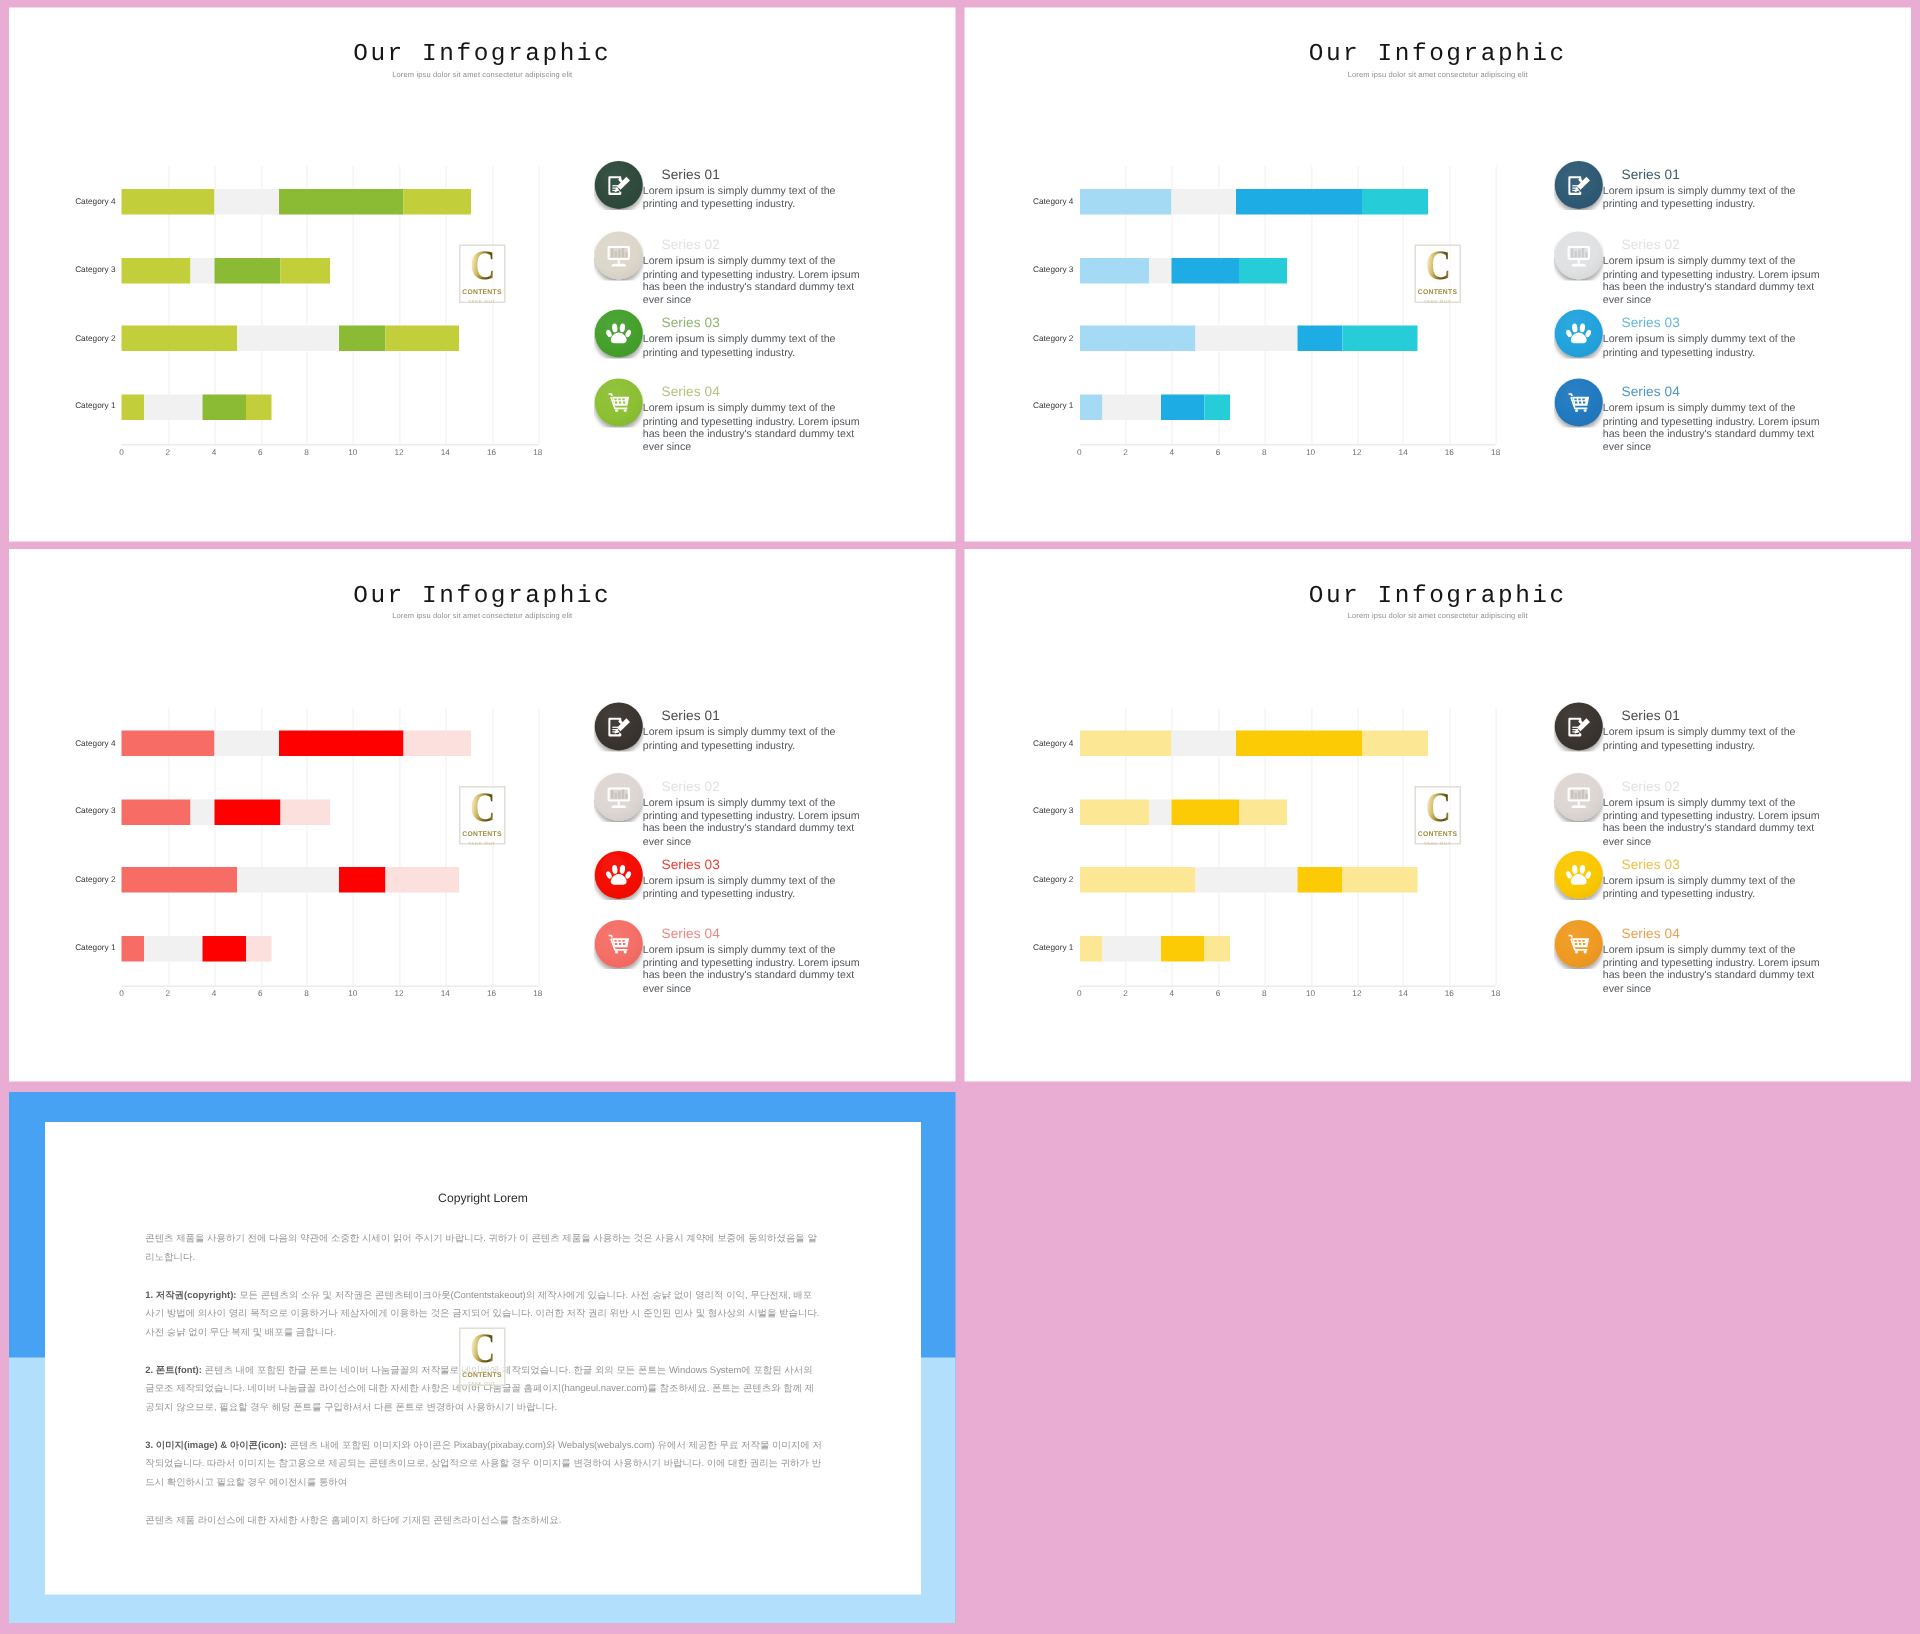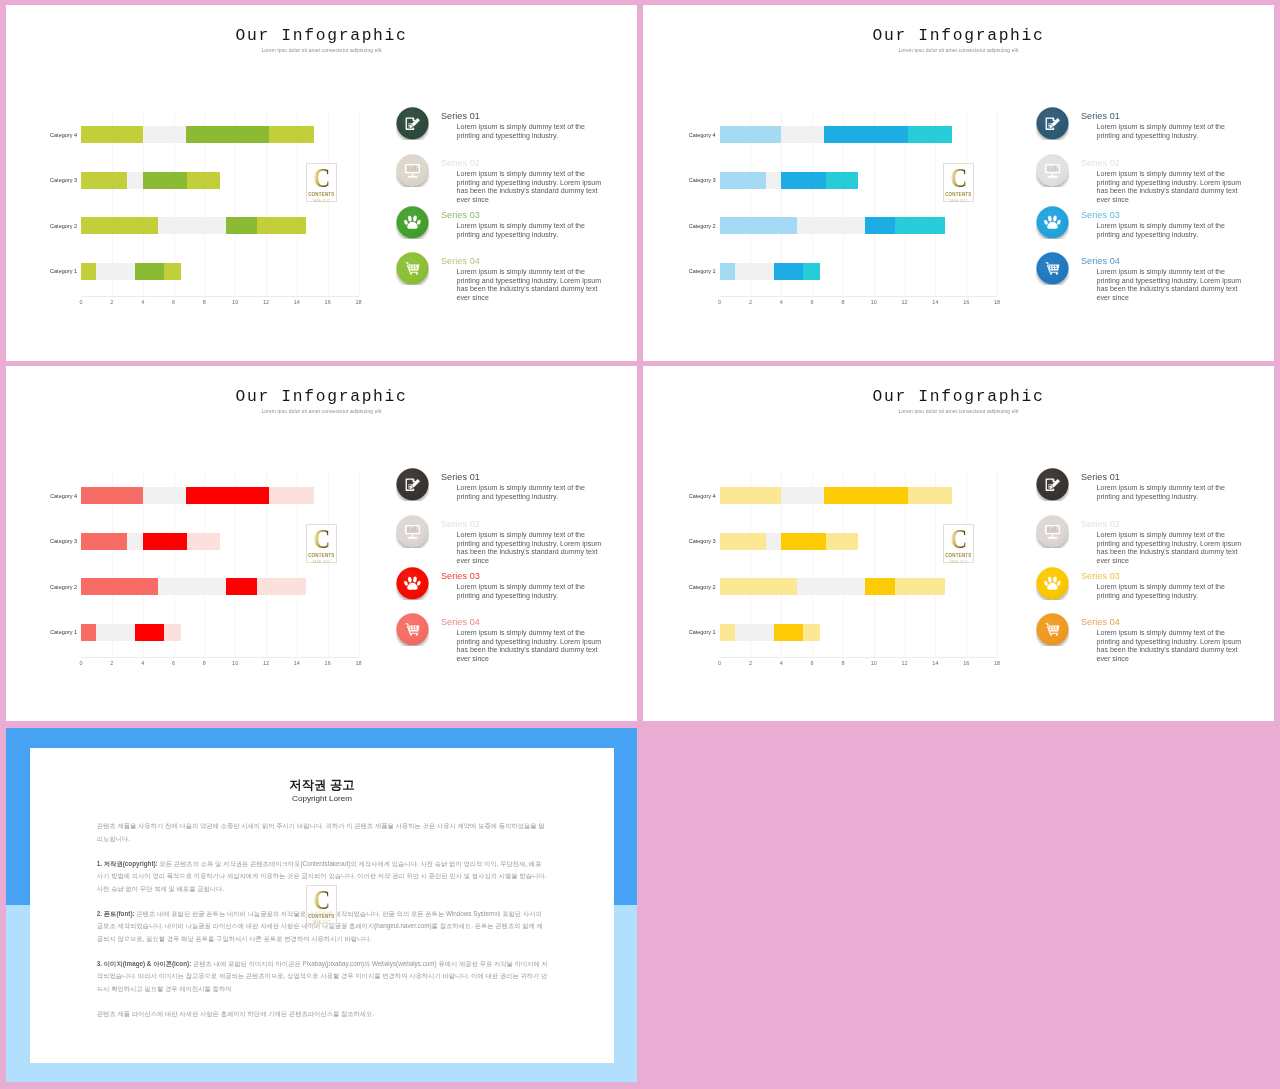--- a/index.html
+++ b/index.html
@@ -24,21 +24,21 @@
 .seg{position:absolute;top:0;height:17px;}
 .catlbl{position:absolute;right:100%;margin-right:4.0px;white-space:nowrap;font-size:5.5px;color:#383838;
   top:50%;transform:translateY(-50%);}
 .xt{position:absolute;top:187.5px;font-size:5.5px;color:#6f6f6f;transform:translateX(-50%);}
 
 .legend{position:absolute;left:389.5px;top:101.5px;width:214px;}
 .lg-item{position:absolute;left:0;width:214px;}
 .lg-icon{position:absolute;left:0;top:0;width:33px;height:33px;}
 .lg-icon svg{display:block;width:33px;height:33px;}
 .lg-title{position:absolute;left:45.5px;top:4.4px;font-size:9.1px;letter-spacing:.05px;line-height:10px;}
-.lg-text{position:absolute;left:61px;top:16.6px;width:146px;font-size:7.1px;line-height:8.65px;color:#55595d;}
+.lg-text{position:absolute;left:33px;top:16.6px;width:146px;font-size:7.1px;line-height:8.65px;color:#55595d;}
 
 .wm{position:absolute;width:31.7px;height:39.1px;background:rgba(255,255,255,.55);border:1px solid #e1ded7;
   box-sizing:border-box;text-align:center;padding-top:3.2px;}
 .wm-c{font-family:"Liberation Serif","DejaVu Serif",serif;font-weight:bold;font-size:28px;line-height:22.5px;transform:scaleX(0.84);
   background:linear-gradient(100deg,#6b550f 0%,#a78c2e 10%,#efe4b0 24%,#cdb45e 38%,#7d6718 54%,#5d4a0e 66%,#c1ab5e 82%,#8a7322 100%);
   -webkit-background-clip:text;background-clip:text;-webkit-text-fill-color:transparent;color:transparent;}
 .wm-n{font-size:4.5px;font-weight:bold;letter-spacing:.2px;color:#a08c3c;margin-top:2.3px;}
 .wm-s{font-size:3.0px;letter-spacing:.45px;color:#cdbd8e;margin-top:1.4px;}
 
 #slide-5{position:absolute;left:6px;top:728px;width:631px;height:354px;background:#47a2f3;}
@@ -766,21 +766,20 @@
             </svg>
           </span>
           <div class="lg-title" style="color:#e9a052">Series 04</div>
           <div class="lg-text">Lorem ipsum is simply dummy text of the printing and typesetting industry. Lorem ipsum has been the industry's standard dummy text ever since</div>
         </div>
       </div>
     </div>
 <div id="slide-5">
       <div class="lowerfill"></div>
       <div class="sheet">
-        <div class="cp-title">저작권 공고</div>
         <div class="cp-sub">Copyright Lorem</div>
         <div class="cp-body">
           <p>콘텐츠 제품을 사용하기 전에 다음의 약관에 소중한 시세이 읽어 주시기 바랍니다. 귀하가 이 콘텐츠 제품을 사용하는 것은 사용시 계약에 보증에 동의하셨음을 알리노합니다.</p>
           <p><b>1. 저작권(copyright):</b> 모든 콘텐츠의 소유 및 저작권은 콘텐츠테이크아웃(Contentstakeout)의 제작사에게 있습니다. 사전 승냙 없이 영리적 이익, 무단전재, 배포 사기 방법에 의사이 영리 목적으로 이용하거나 제삼자에게 이용하는 것은 금지되어 있습니다. 이러한 저작 권리 위반 시 준인된 민사 및 형사상의 시벌을 받습니다. 사전 승냙 없이 무단 복제 및 배포를 금합니다.</p>
           <p><b>2. 폰트(font):</b> 콘텐츠 내에 포함된 한글 폰트는 네이버 나눔글꼴의 저작물로 네이버에 제작되었습니다. 한글 외의 모든 폰트는 Windows System에 포함된 사서의 금모조 제작되었습니다. 네이버 나눔글꼴 라이선스에 대한 자세한 사항은 네이버 나눔글꼴 홈페이지(hangeul.naver.com)를 참조하세요. 폰트는 콘텐츠와 함께 제공되지 않으므로, 필요할 경우 해당 폰트를 구입하셔서 다른 폰트로 변경하여 사용하시기 바랍니다.</p>
           <p><b>3. 이미지(image) &amp; 아이콘(icon):</b> 콘텐츠 내에 포함된 이미지와 아이콘은 Pixabay(pixabay.com)와 Webalys(webalys.com) 유에서 제공한 무료 저작물 이미지에 저작되었습니다. 따라서 이미지는 참고용으로 제공되는 콘텐츠이므로, 상업적으로 사용할 경우 이미지를 변경하여 사용하시기 바랍니다. 이에 대한 권리는 귀하가 반드시 확인하시고 필요할 경우 에이전시를 통하여</p>
           <p>콘텐츠 제품 라이선스에 대한 자세한 사항은 홈페이지 하단에 기재된 콘텐츠라이선스를 참조하세요.</p>
         </div>
         <div class="cp-wm">
           <div class="wm" style="position:relative;left:0;top:0;">

